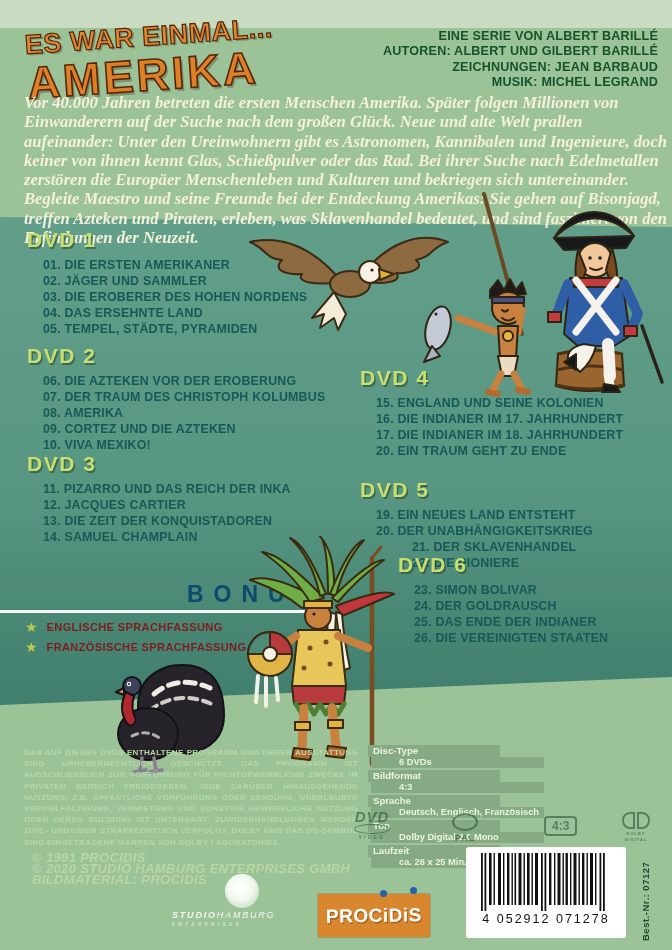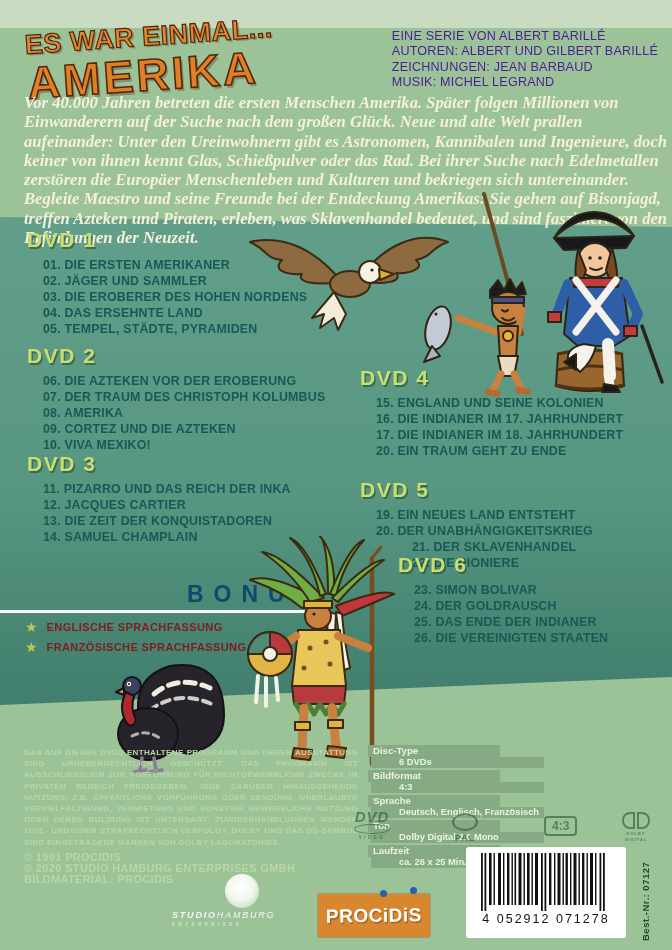--- a/index.html
+++ b/index.html
@@ -14,22 +14,22 @@
     position:absolute;left:0;top:0;width:672px;height:950px;
     background:linear-gradient(180deg,#63a08b 20%,#579681 52%,#417f6e 73%);
     clip-path:polygon(0 217px,100% 227px,100% 677px,0 705px);
   }
   
   .title{position:absolute;left:24px;top:32px;transform:rotate(-4deg);transform-origin:left top;line-height:1;}
   .title .t1{display:block;font-size:27px;font-weight:900;letter-spacing:.5px;
     color:#e0892f;-webkit-text-stroke:1.2px #56260c;text-shadow:2px 2px 0 rgba(60,30,8,.3);}
   .title .t2{display:block;font-size:45px;font-weight:900;letter-spacing:3px;margin-top:2px;
     color:#dd8026;-webkit-text-stroke:1.6px #56260c;text-shadow:2px 3px 0 rgba(60,30,8,.3);}
-  .credits{position:absolute;right:14px;top:29px;
-    font-size:12.6px;font-weight:400;color:#4c1d95;line-height:15.4px;letter-spacing:.2px;}
+  .credits{position:absolute;right:14px;top:29px;text-align:right;
+    font-size:12.6px;font-weight:700;color:#14532d;line-height:15.4px;letter-spacing:.2px;}
   .intro{position:absolute;left:24px;top:93px;width:644px;margin:0;
     font-family:"Liberation Serif",serif;font-style:italic;font-weight:700;
     font-size:16.6px;line-height:19.3px;color:#f5f0da;}
   
   .disc{position:absolute;}
   .disc-h{margin:0 0 5px 0;font-size:21px;font-weight:800;letter-spacing:1.5px;
     color:#cade6d;text-shadow:1.5px 1.5px 0 rgba(35,70,45,.55);}
   .ep{font-size:12.4px;font-weight:700;color:#155a57;line-height:16px;
     letter-spacing:.2px;white-space:nowrap;padding-left:16px;}
   .ep.ind{padding-left:52px;}
@@ -39,22 +39,22 @@
   .bonus-line{position:absolute;left:0;top:610px;width:320px;height:2.5px;
     background:rgba(255,255,255,.95);}
   .bonus-items{position:absolute;left:25px;top:620px;}
   .bonus-row{display:flex;align-items:center;gap:9px;margin-bottom:6px;}
   .star{font-size:14px;color:#b9ca4f;line-height:1;}
   .bonus-label{font-size:11px;font-weight:800;color:#7f1d1d;letter-spacing:.4px;white-space:nowrap;}
   
   .legal{position:absolute;left:24px;top:747px;width:334px;margin:0;
     font-size:8px;font-weight:700;line-height:11.2px;letter-spacing:.35px;
     color:#b9d6a7;text-align:justify;}
-  .copyright{position:absolute;left:24px;top:852px;font-size:11px;font-weight:700;
-    line-height:11px;letter-spacing:.35px;color:#b9d6a7;}
+  .copyright{position:absolute;left:32px;top:852px;font-size:13px;font-weight:700;
+    line-height:11px;letter-spacing:.35px;color:#b9d6a7;font-style:italic;}
   
   .specs{position:absolute;left:368px;top:745px;}
   .spec-row{display:flex;margin-bottom:2px;flex-direction:column;}
   .spec-cell{background:#86aa84;color:#e9f5dd;font-weight:700;
     height:11.5px;line-height:11.5px;padding:0 5px;white-space:nowrap;}
   .spec-label{width:122px;font-size:9.6px;}
   .spec-value{width:140px;margin-left:3px;font-size:9.3px;padding-left:28px;}
   
   .certs{position:absolute;left:348px;top:810px;width:310px;height:38px;color:rgba(35,75,45,.55);}
   .cert{position:absolute;text-align:center;}

